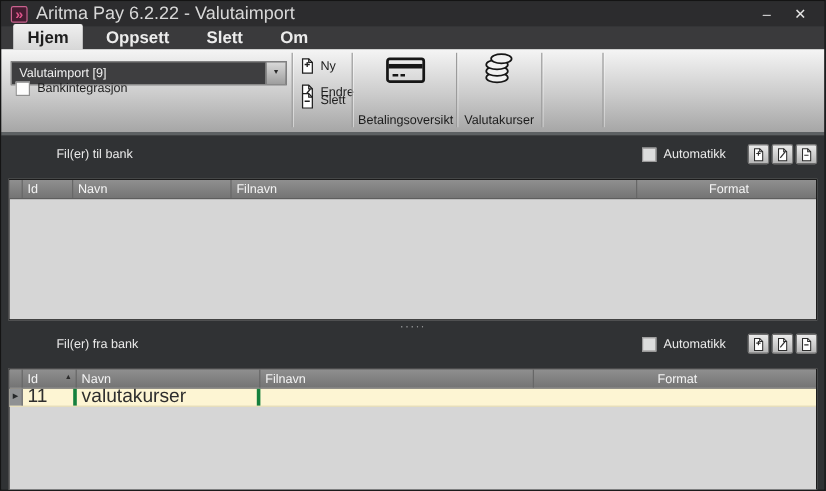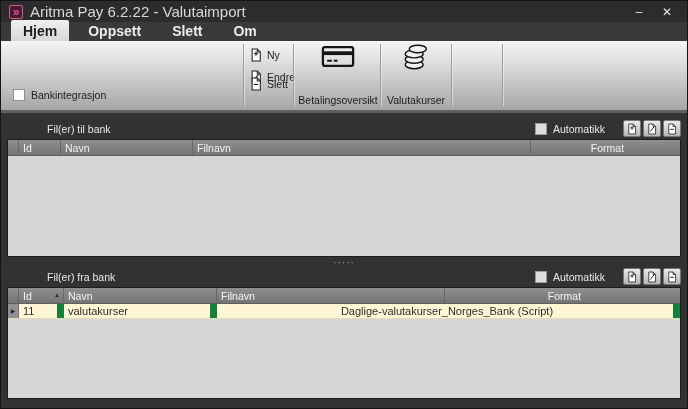--- a/index.html
+++ b/index.html
@@ -25,56 +25,56 @@
   
   .toolbar { height:72px; background:linear-gradient(#f5f5f5,#cbcbcb 55%,#a6a6a6);
              position:relative; border-bottom:3px solid #5d6163; }
   .combo { position:absolute; left:8px; top:10px; width:230px; height:20px; display:flex;
            border:1px solid #8a8a8a; background:#3e3e40; }
   .combo-text { flex:1; color:#f0f0f0; font-size:10.5px; line-height:18px; padding-left:6px; white-space:nowrap; }
   .combo-btn { width:17px; background:linear-gradient(#d9d9d9,#9e9e9e); border-left:1px solid #8a8a8a;
                color:#2a2a2a; font-size:6px; display:flex; align-items:center; justify-content:center; }
   .check { display:flex; align-items:center; gap:6px; font-size:10.5px; color:#1e1e1e; }
   .checkbox { width:12px; height:12px; background:#fdfdfd; border:1px solid #8f8f8f; }
-  .tb-check { position:absolute; left:12px; top:48px; }
+  .tb-check { position:absolute; left:12px; top:27px; }
   .vsep { position:absolute; top:3px; bottom:4px; width:1px; background:#9b9b9b;
           box-shadow:1px 0 0 rgba(255,255,255,.45); }
   .small-btn { position:absolute; left:249px; height:18px; display:flex; align-items:center; gap:5px;
                font-size:10.5px; color:#1e1e1e; }
   .big-btn { position:absolute; top:3px; height:62px; display:flex; flex-direction:column;
-             align-items:center; justify-content:space-between; gap:23px; font-size:10.5px; color:#1c1c1c; white-space:nowrap; }
+             align-items:center; justify-content:flex-end; gap:23px; font-size:10.5px; color:#1c1c1c; white-space:nowrap; }
   .big-btn .ic { color:#161616; }
   .big-btn.disabled { color:#9d9d9d; }
   .big-btn.disabled .ic { color:#a4a4a4; }
 
   
   .main { position:absolute; top:112px; left:0; right:0; bottom:0; background:#303234; padding:6px; }
   .panel-head { height:20px; position:relative; display:flex; align-items:center; }
   .panel-title { color:#e9e9e9; font-size:10.5px;padding-left:40px; }
   .panel-check { position:absolute; left:484px; color:#e9e9e9;margin-left:44px; }
   .panel-check .checkbox { background:#dcdddd; border-color:#9a9a9a; }
   .mini-btns { position:absolute; right:0; top:1px; display:flex; gap:2px; }
   .mini-btn { width:18px; height:17px; background:linear-gradient(#ebebeb,#b6b6b6); border:1px solid #787878;
               border-radius:2px; display:flex; align-items:center; justify-content:center; color:#2c2c2c; }
 
   
-  .grid { border:1px solid #1c1c1c; background:#d6d6d6; display:flex; flex-direction:column; margin-top:0; }
+  .grid { border:1px solid #1c1c1c; background:#d6d6d6; display:flex; flex-direction:column; margin-top:10px; }
   .g1 { height:118px; }
   .g2 { height:112px; }
   .grid-head { display:flex; height:16px; background:linear-gradient(#8f8f8f,#747474); border-bottom:1px solid #5e5e5e; flex:none; }
   .hcell { font-size:10.5px; color:#f4f4f4; line-height:16px; padding-left:4px;
            border-right:1px solid #676767; position:relative; white-space:nowrap; overflow:hidden; }
   .c-sel { width:11px; padding:0; }
   .g1 .c-id { width:42px; }  .g1 .c-navn { width:132px; } .g1 .c-fil { width:338px; }
   .g2 .c-id { width:45px; }  .g2 .c-navn { width:153px; } .g2 .c-fil { width:228px; }
   .c-fmt { flex:1; border-right:none;text-align:center; }
   .sort-arrow { position:absolute; right:3px; top:0; font-size:6px; line-height:15px; color:#2c2c2c; }
   .grid-row { display:flex; height:15px; background:#fdf5d3; border-bottom:1px solid #e3dab6; flex:none; }
-  .dcell { font-size:11px; color:#2e2e2e; line-height:14px; padding-left:4px;
-           border-right:7px solid #15803d; overflow:hidden; white-space:nowrap; }
+  .dcell { font-size:16px; color:#2e2e2e; line-height:14px; padding-left:4px;
+           border-right:3px solid #15803d; overflow:hidden; white-space:nowrap; }
   .row-sel { width:11px; background:#8f9193; border-right:1px solid #707070; color:#26282a; font-size:6px;
              display:flex; align-items:center; justify-content:center; padding:0; }
   .grid-body { flex:1; }
 
   .splitter { height:10px; display:flex; align-items:center; justify-content:center;
               color:#97999b; font-size:10px; letter-spacing:1px; line-height:3px; }
 
   .hidden-defs { position:absolute; width:0; height:0; overflow:hidden; }
 </style>
 </head>
@@ -130,20 +130,24 @@
 
   <div class="tabbar">
     <div class="tab active">Hjem</div>
     <div class="tab">Oppsett</div>
     <div class="tab">Slett</div>
     <div class="tab">Om</div>
   </div>
 
   <div class="toolbar">
 
+    <div class="combo">
+      <span class="combo-text">Valutaimport [9]</span>
+      <span class="combo-btn">▼</span>
+    </div>
 
     <label class="check tb-check">
       <span class="checkbox"></span>
       <span>Bankintegrasjon</span>
     </label>
 
     <div class="vsep" style="left:242px"></div>
 
     <div class="small-btn" style="top:5px">
       <svg width="12" height="14">
@@ -260,19 +264,18 @@
           <span class="sort-arrow">▲</span>
         </div>
         <div class="hcell c-navn">Navn</div>
         <div class="hcell c-fil">Filnavn</div>
         <div class="hcell c-fmt">Format</div>
       </div>
       <div class="grid-row">
         <div class="dcell row-sel">▶</div>
         <div class="dcell c-id">11</div>
         <div class="dcell c-navn">valutakurser</div>
-        <div class="dcell c-fmt">Daglige-valutakurser_Norges_Bank (Script)</div>
       </div>
       <div class="grid-body"></div>
     </div>
 
   </div>
 </div>
 
 </body></html>

